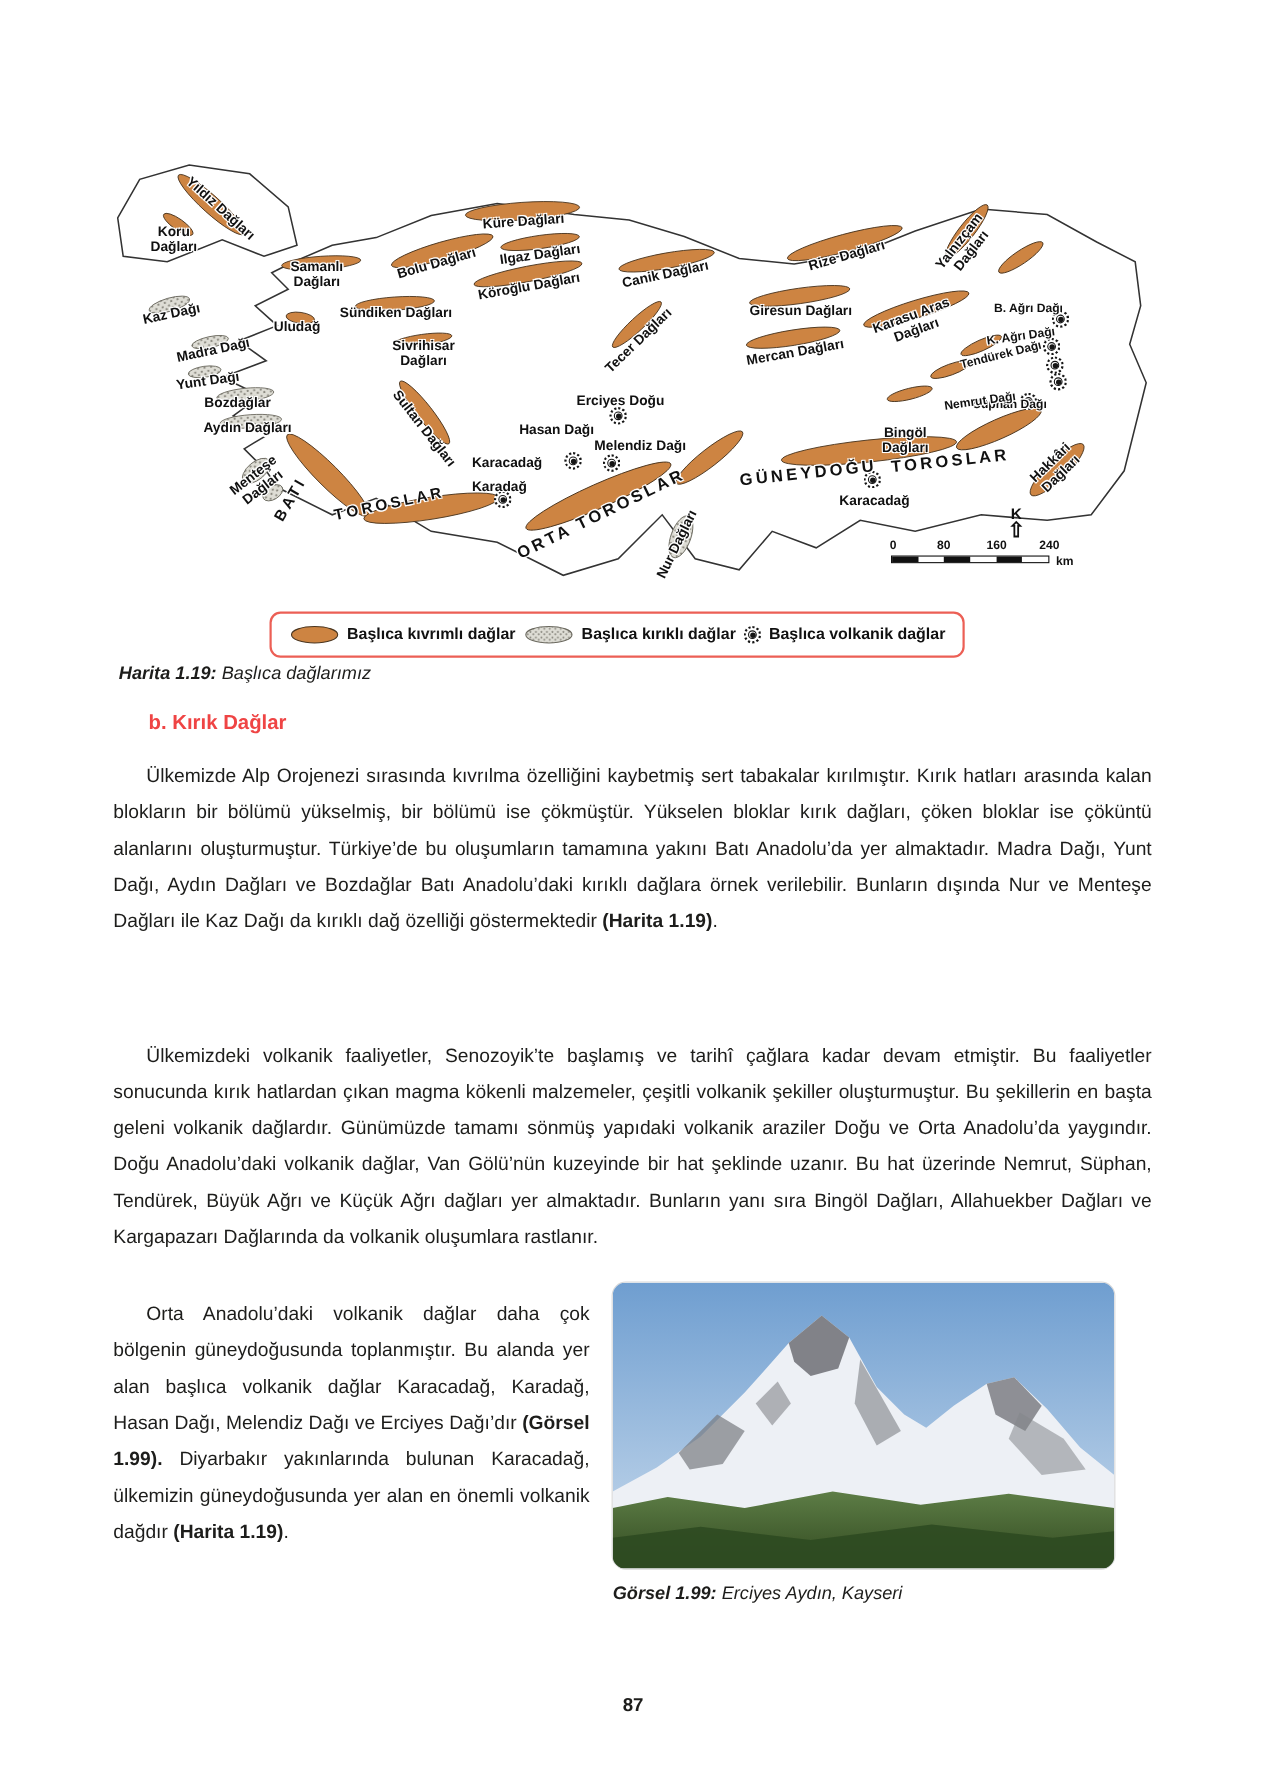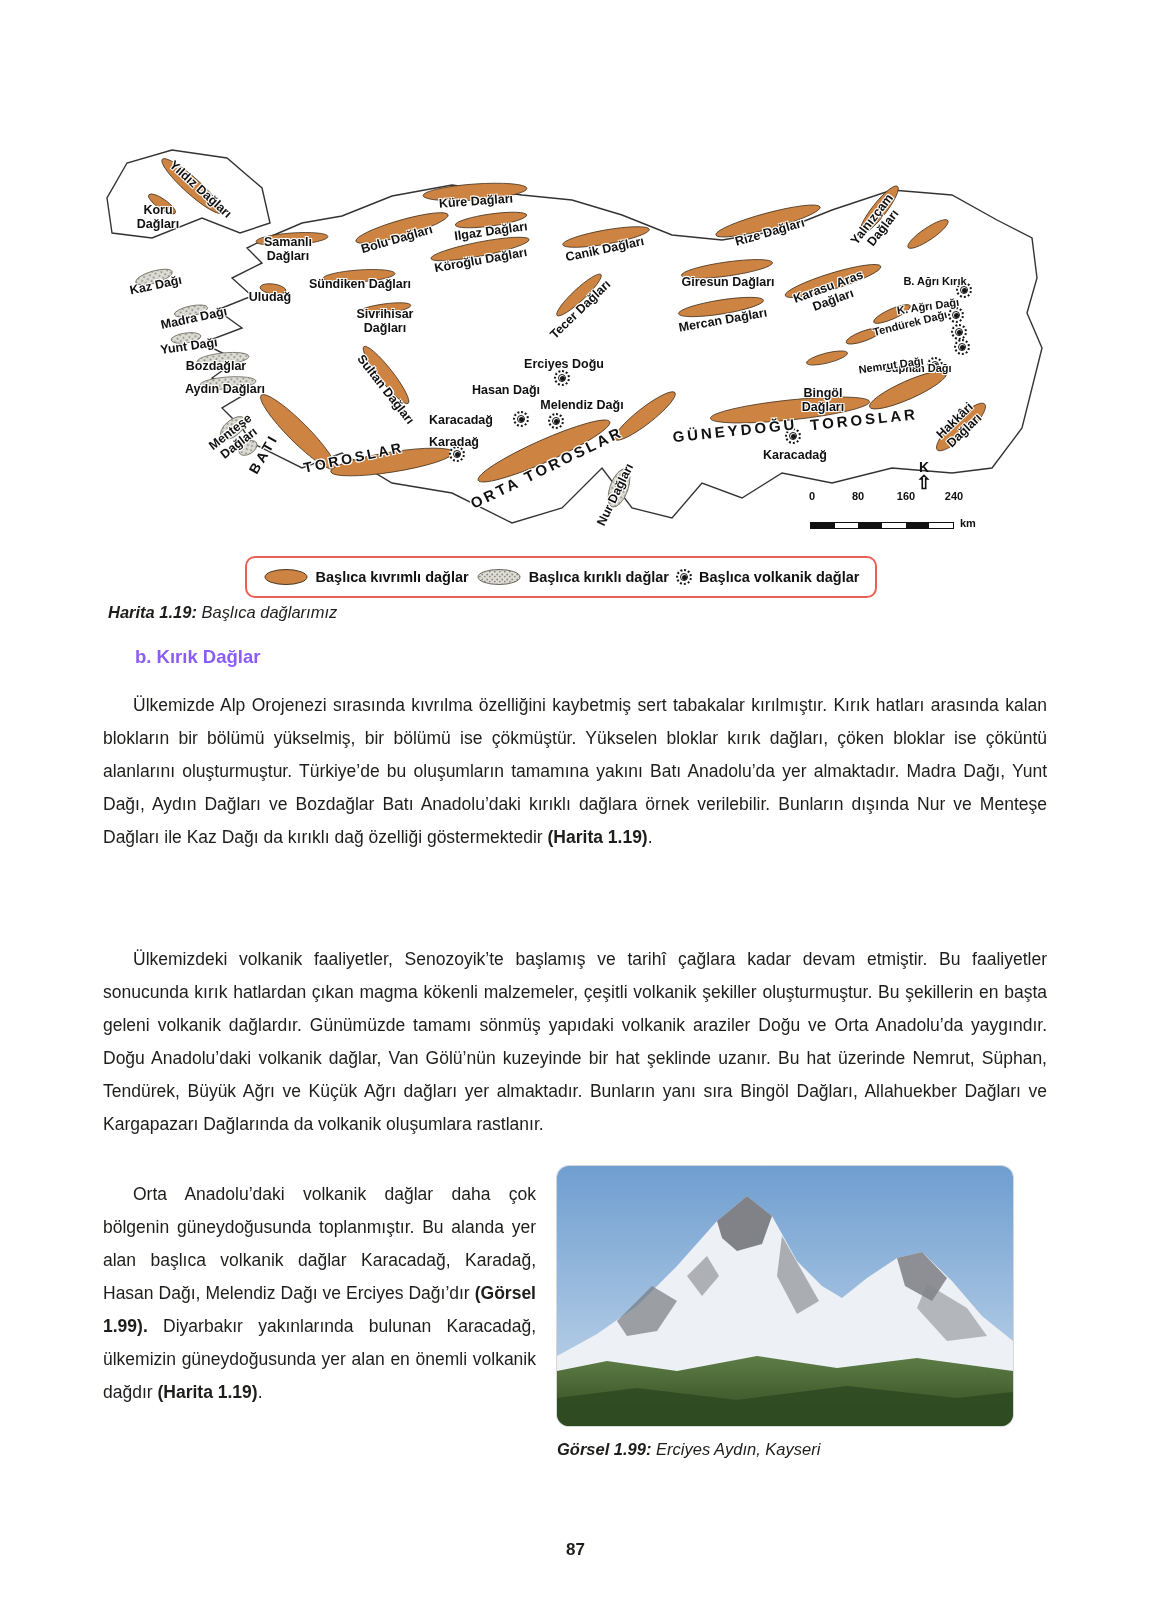--- a/index.html
+++ b/index.html
@@ -26,36 +26,36 @@
          font-size:14px;line-height:1;color:#111}
   .north .arrow{font-size:19px;line-height:.9}
 
   .scalebar{position:absolute;left:718px;top:352px;color:#111}
   .scale-nums{position:relative;height:13px;width:144px;font-size:11px;font-weight:bold}
   .scale-nums span{position:absolute;top:0;transform:translateX(-50%)}
   .scale-nums span:nth-child(1){left:2px}
   .scale-nums span:nth-child(2){left:48px}
   .scale-nums span:nth-child(3){left:96px}
   .scale-nums span:nth-child(4){left:144px}
-  .scale-row{display:flex;align-items:flex-end;gap:6px;margin-top:14px}
+  .scale-row{display:flex;align-items:flex-start;gap:6px;margin-top:2px}
   .scale-bar{width:144px;height:7px;border:1px solid #111;display:flex;background:#fff}
   .scale-bar i{flex:1}
   .scale-bar i:nth-child(odd){background:#111}
   .scale-unit{font-size:11px;font-weight:bold}
 
   
   .legend{position:absolute;left:245px;top:556px;width:632px;height:42px;
           border:2px solid #ec5f55;border-radius:10px;background:#fff;
           display:flex;align-items:center;justify-content:space-around;padding:0 12px}
   .legend-item{display:flex;align-items:center;gap:7px;font-weight:bold;font-size:14.5px;color:#111}
 
   
   .map-caption{position:absolute;left:108px;top:603px;font-size:16.5px;font-style:italic}
   .map-caption b{font-style:italic}
-  .h-blue{position:absolute;left:135px;top:646px;font-size:18.5px;font-weight:bold;color:#8b5cf6}
+  .h-blue{position:absolute;left:135px;top:646px;font-size:18.5px;font-weight:bold;color:#ef4444}
   .h-red{position:absolute;left:135px;top:900px;font-size:18.5px;font-weight:bold;color:#ea2227}
   .body-p{position:absolute;left:103px;width:944px;font-size:17.5px;line-height:33px;
           text-align:justify;text-indent:30px;color:#1d1d1b}
   #para-kirik{top:689px}
   #para-volkanik{top:943px}
   #para-orta{top:1178px;width:433px}
 
   
   .photo{position:absolute;left:557px;top:1166px;width:456px;height:260px;
          border-radius:12px;overflow:hidden;box-shadow:0 0 0 1px #d7d7d7}
@@ -180,21 +180,21 @@
         <div class="mlabel" style="left: 362px; top: 305px; transform: translate(-50%, -50%) rotate(0deg);">Karadağ</div>
         <div class="mlabel big" style="left: 455px; top: 330px; transform: translate(-50%, -50%) rotate(-26deg); font-size: 15px;">ORTA TOROSLAR</div>
         <div class="mlabel" style="left: 524px; top: 357px; transform: translate(-50%, -50%) rotate(-64deg);">Nur Dağları</div>
         <div class="mlabel" style="left: 636px; top: 145px; transform: translate(-50%, -50%) rotate(0deg);">Giresun Dağları</div>
         <div class="mlabel" style="left: 631px; top: 183px; transform: translate(-50%, -50%) rotate(-10deg);">Mercan Dağları</div>
         <div class="mlabel" style="left: 678px; top: 95px; transform: translate(-50%, -50%) rotate(-16deg);">Rize Dağları</div>
         <div class="mlabel" style="left: 739px; top: 156px; transform: translate(-50%, -50%) rotate(-20deg);">Karasu Aras
 Dağları</div>
         <div class="mlabel" style="left: 786px; top: 86px; transform: translate(-50%, -50%) rotate(-52deg);">Yalnızçam
 Dağları</div>
-        <div class="mlabel" style="left: 843px; top: 143px; transform: translate(-50%, -50%) rotate(0deg); font-size: 11px;">B. Ağrı Kırık</div>
+        <div class="mlabel" style="left: 843px; top: 143px; transform: translate(-50%, -50%) rotate(0deg); font-size: 11px;">B. Ağrı Dağı</div>
         <div class="mlabel" style="left: 836px; top: 168px; transform: translate(-50%, -50%) rotate(-8deg); font-size: 11px;">K. Ağrı Dağı</div>
         <div class="mlabel" style="left: 818px; top: 185px; transform: translate(-50%, -50%) rotate(-14deg); font-size: 11px;">Tendürek Dağı</div>
         <div class="mlabel" style="left: 826px; top: 210px; transform: translate(-50%, -50%) rotate(0deg); font-size: 11px; margin-top: 20px;">Süphan Dağı</div>
         <div class="mlabel" style="left: 799px; top: 227px; transform: translate(-50%, -50%) rotate(-8deg); font-size: 11px;">Nemrut Dağı</div>
         <div class="mlabel" style="left: 731px; top: 233px; transform: translate(-50%, -50%) rotate(0deg); margin-top: 30px;">Bingöl
 Dağları</div>
         <div class="mlabel big" style="left: 643px; top: 293px; transform: translate(-50%, -50%) rotate(-6deg); font-size: 15px;">GÜNEYDOĞU</div>
         <div class="mlabel big" style="left: 772px; top: 282px; transform: translate(-50%, -50%) rotate(-6deg); font-size: 15px;">TOROSLAR</div>
         <div class="mlabel" style="left: 703px; top: 318px; transform: translate(-50%, -50%) rotate(0deg);">Karacadağ</div>
         <div class="mlabel" style="left: 868px; top: 288px; transform: translate(-50%, -50%) rotate(-44deg);">Hakkâri

